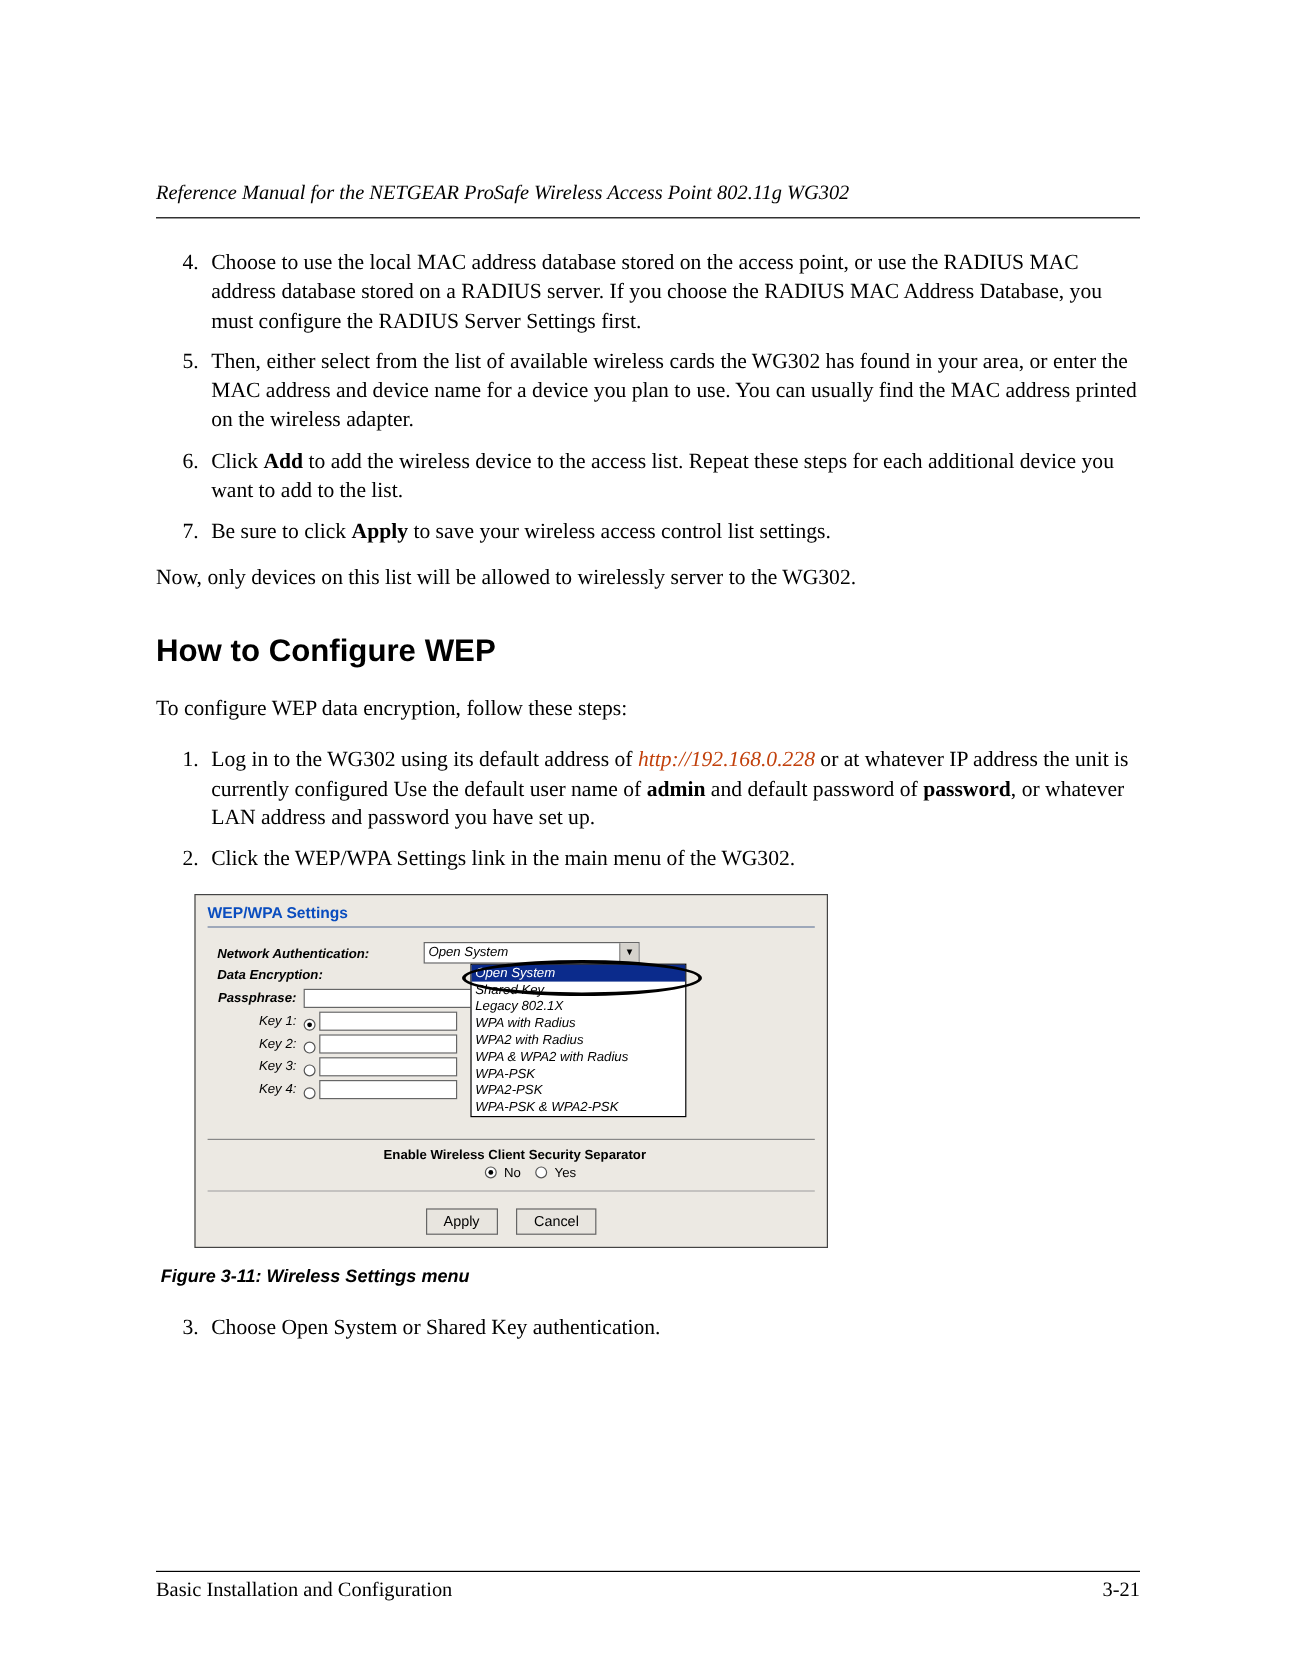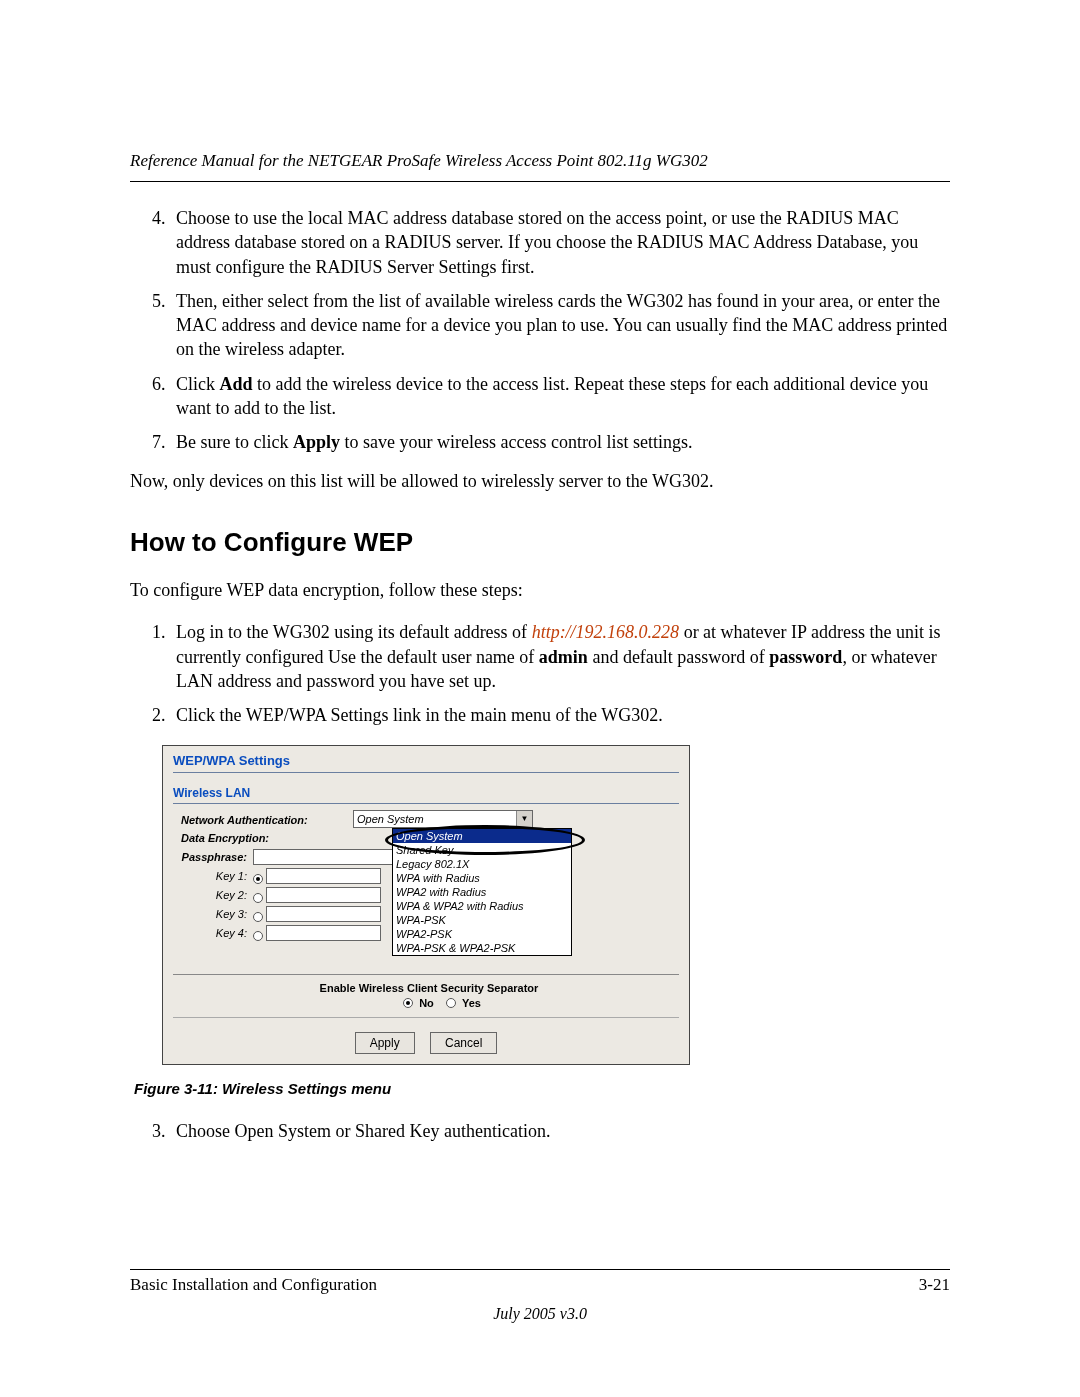--- a/index.html
+++ b/index.html
@@ -162,21 +162,21 @@
       font-size: 11px;
       border-top: 1px solid #888;
       border-bottom: 1px solid #aaa;
       padding: 6px 0 6px 6px;
       margin-top: 14px;
       margin-bottom: 10px;
       flex-direction: column;
     }
     .sep-options {
       margin-left: 26px;
-      font-weight: bold;
+      font-weight: normal;
     }
     .ss-buttons {
       text-align: center;
       padding-top: 4px;
     }
     .ss-btn {
       display: inline-block;
       border: 1px solid #666;
       background: #e8e5df;
       font-size: 12px;
@@ -186,21 +186,21 @@
     .fig-caption {
       font-family: Arial, Helvetica, sans-serif;
       font-weight: bold;
       font-size: 15px;
       margin: 14px 0 20px 4px;
       font-style: italic;
     }
     .footer {
       position: absolute;
       left: 130px; right: 130px;
-      bottom: 72px;
+      bottom: 60px;
     }
     .footer-row {
       display: flex; justify-content: space-between;
       font-size: 17px;
     }
     .footer-date {
       text-align: center;
       font-style: italic;
       font-size: 16px;
       margin-top: 6px;
@@ -232,21 +232,20 @@
 
 <ol class="steps">
   <li>
     <span>Log in to the WG302 using its default address of </span><a class="link">http://192.168.0.228</a><span> or at whatever IP address the unit is currently configured Use the default user name of </span><b>admin</b><span> and default password of </span><b>password</b><span>, or whatever LAN address and password you have set up.</span>
   </li>
   <li>Click the WEP/WPA Settings link in the main menu of the WG302.</li>
 </ol>
 
 <div class="screenshot">
   <div class="ss-title">WEP/WPA Settings</div>
-  <div class="ss-subtitle">Wireless LAN</div>
 
   <div class="keys-block">
     <div class="ss-row" style="position:relative;">
       <span class="ss-label-bold">Network Authentication:</span>
       <span class="ss-select">
         <span>Open System</span>
         <span class="arrow">▼</span>
       </span>
       <div class="circle-annot"></div>
       <div class="dropdown-list">
@@ -314,14 +313,13 @@
 <ol class="steps" start="3">
   <li>Choose Open System or Shared Key authentication.</li>
 </ol>
 
 <div class="footer">
   <hr class="hrline-footer">
   <div class="footer-row">
     <span>Basic Installation and Configuration</span>
     <span>3-21</span>
   </div>
-  <div class="footer-date">July 2005 v3.0</div>
 </div>
 
 </body></html>

